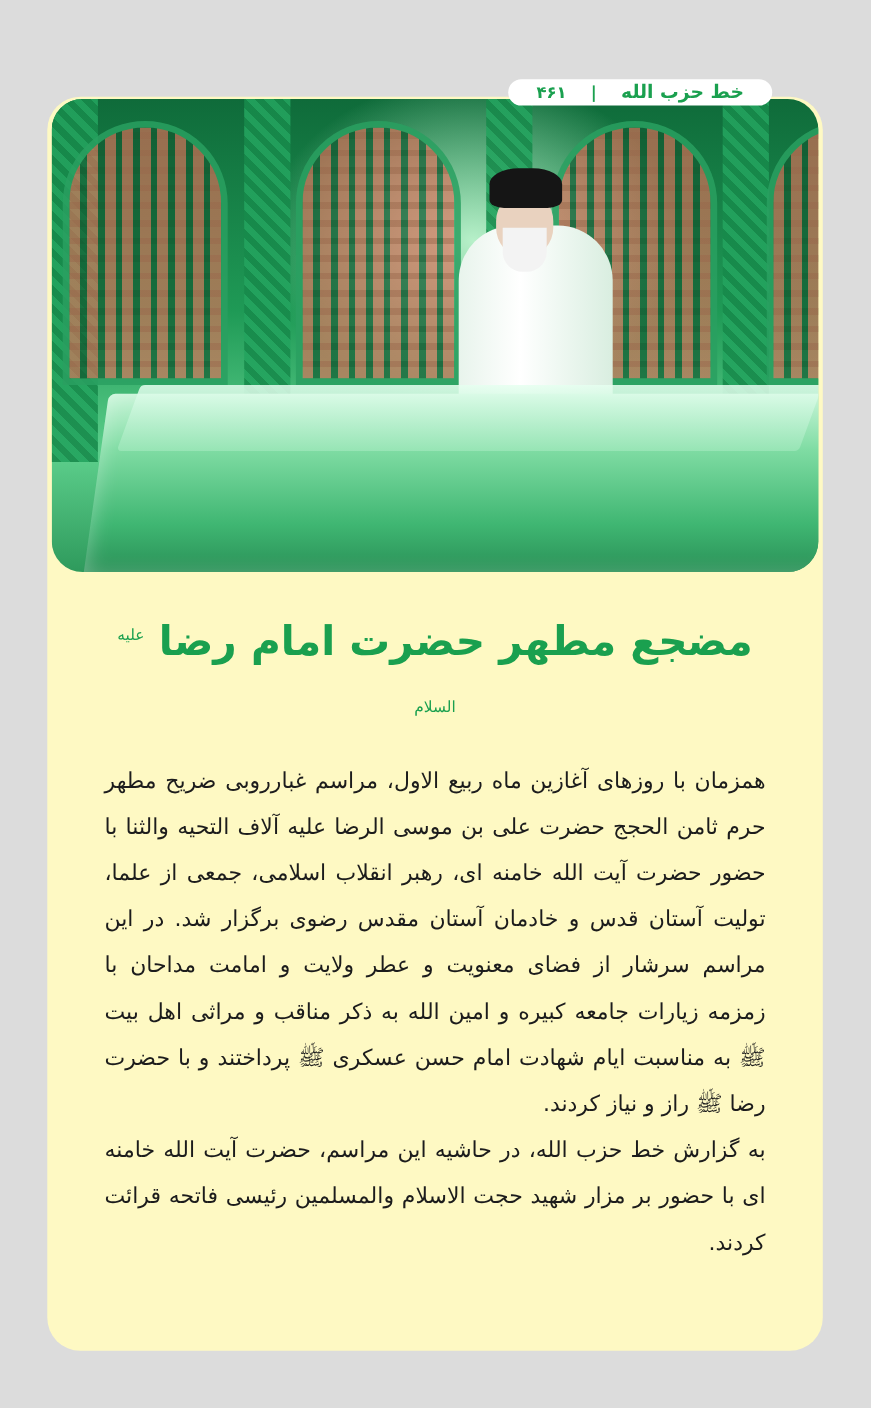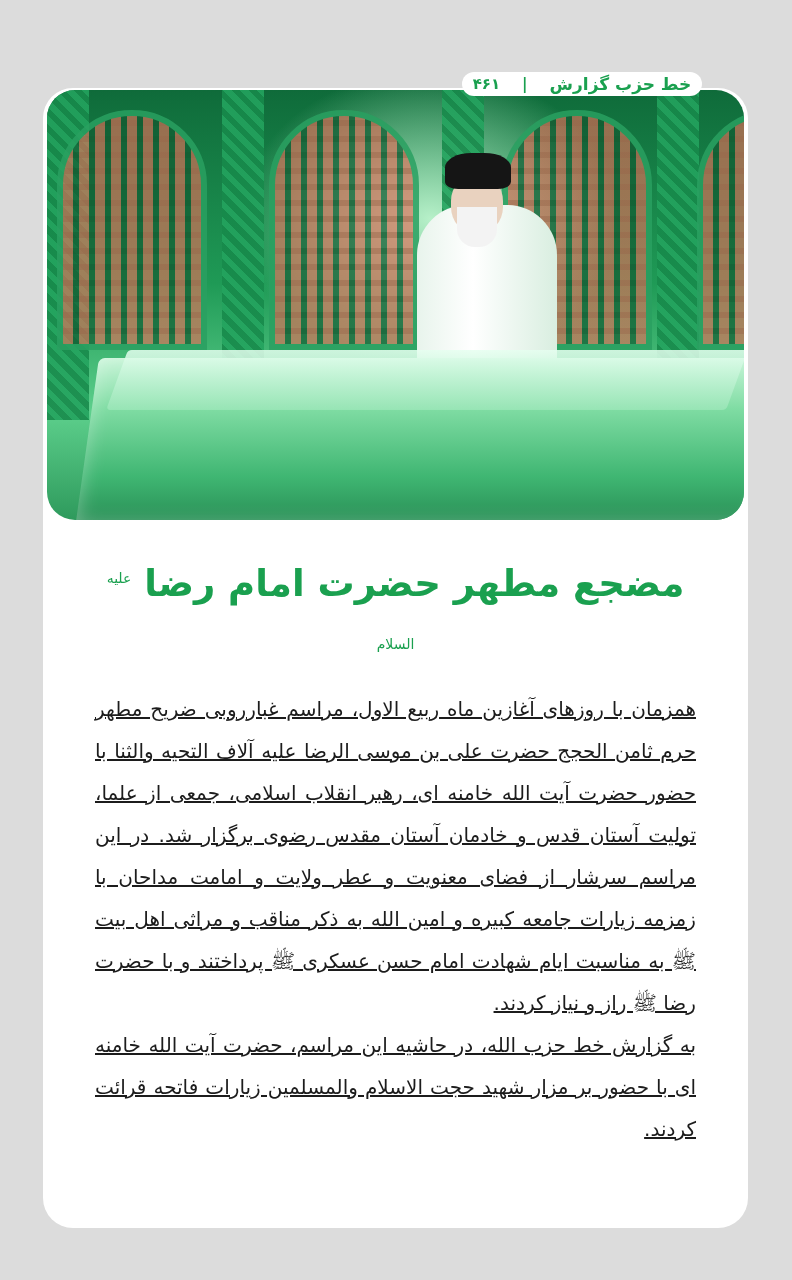--- a/index.html
+++ b/index.html
@@ -2,21 +2,21 @@
 <html><head>
 <meta charset="utf-8">
 <style>
   html, body { margin:0; padding:0; }
   body {
     width:792px; height:1280px; background:#dcdcdc; position:relative; overflow:hidden;
     font-family:"DejaVu Sans", sans-serif;
   }
   .card {
     position:absolute; left:43px; top:88px; width:705px; height:1140px;
-    background:#ffffff; border-radius:30px; overflow:hidden;
+    background:#fef9c3; border-radius:30px; overflow:hidden;
   }
   .photo {
     position:absolute; left:4px; top:2px; width:697px; height:430px;
     border-radius:28px; overflow:hidden;
     background:
       radial-gradient(ellipse at 55% 30%, #b7f0c9 0%, rgba(183,240,201,0) 35%),
       linear-gradient(180deg, #0f6b3a 0%, #1f9a56 45%, #5dcf8c 75%, #2e9a5c 100%);
   }
   .arch { position:absolute; top:20px; width:150px; height:240px; border-radius:75px 75px 0 0;
     background:
@@ -49,21 +49,21 @@
 
   .title {
     position:absolute; left:60px; right:60px; top:548px; direction:rtl; text-align:center;
     color:#1aa04f; font-weight:bold; font-size:37px; line-height:60px;
   }
   .title .honor { font-size:14px; font-weight:normal; vertical-align:super; color:#1aa04f; }
   .body-text {
     position:absolute; left:95px; right:95px; top:688px; direction:rtl; text-align:justify;
     text-align-last:right; color:#1c1c1c; font-size:20px; line-height:42px;
   }
-  .body-text p { margin:0;text-decoration:underline; }
+  .body-text p { margin:0; }
 </style>
 </head>
 <body>
 
 <div class="card">
   <div class="photo">
     <div class="pillar" style="left:0px"></div>
     <div class="arch" style="left:10px"></div>
     <div class="pillar" style="left:175px"></div>
     <div class="arch" style="left:222px"></div>
@@ -83,21 +83,21 @@
 
   <div class="title" style="top:460px;">
     <div>
       <span>مضجع مطهر حضرت امام رضا</span>
       <span class="honor">علیه السلام</span>
     </div>
   </div>
 
   <div class="body-text" style="top:600px; left:52px; right:52px;">
     <p>همزمان با روزهای آغازین ماه ربیع الاول، مراسم غبارروبی ضریح مطهر حرم ثامن الحجج حضرت علی بن موسی الرضا علیه آلاف التحیه والثنا با حضور حضرت آیت الله خامنه ای، رهبر انقلاب اسلامی، جمعی از علما، تولیت آستان قدس و خادمان آستان مقدس رضوی برگزار شد. در این مراسم سرشار از فضای معنویت و عطر ولایت و امامت مداحان با زمزمه زیارات جامعه کبیره و امین الله به ذکر مناقب و مراثی اهل بیت ﷺ به مناسبت ایام شهادت امام حسن عسکری ﷺ پرداختند و با حضرت رضا ﷺ راز و نیاز کردند.</p>
-    <p>به گزارش خط حزب الله، در حاشیه این مراسم، حضرت آیت الله خامنه ای با حضور بر مزار شهید حجت الاسلام والمسلمین زیارات فاتحه قرائت کردند.</p>
+    <p>به گزارش خط حزب الله، در حاشیه این مراسم، حضرت آیت الله خامنه ای با حضور بر مزار شهید حجت الاسلام والمسلمین رئیسی فاتحه قرائت کردند.</p>
   </div>
 </div>
 
 <div class="logo-badge">
   <span class="logo-num">۴۶۱</span>
   <span class="logo-sep">|</span>
-  <span class="logo-word">خط حزب گزارش</span>
+  <span class="logo-word">خط حزب الله</span>
 </div>
 
 </body></html>

